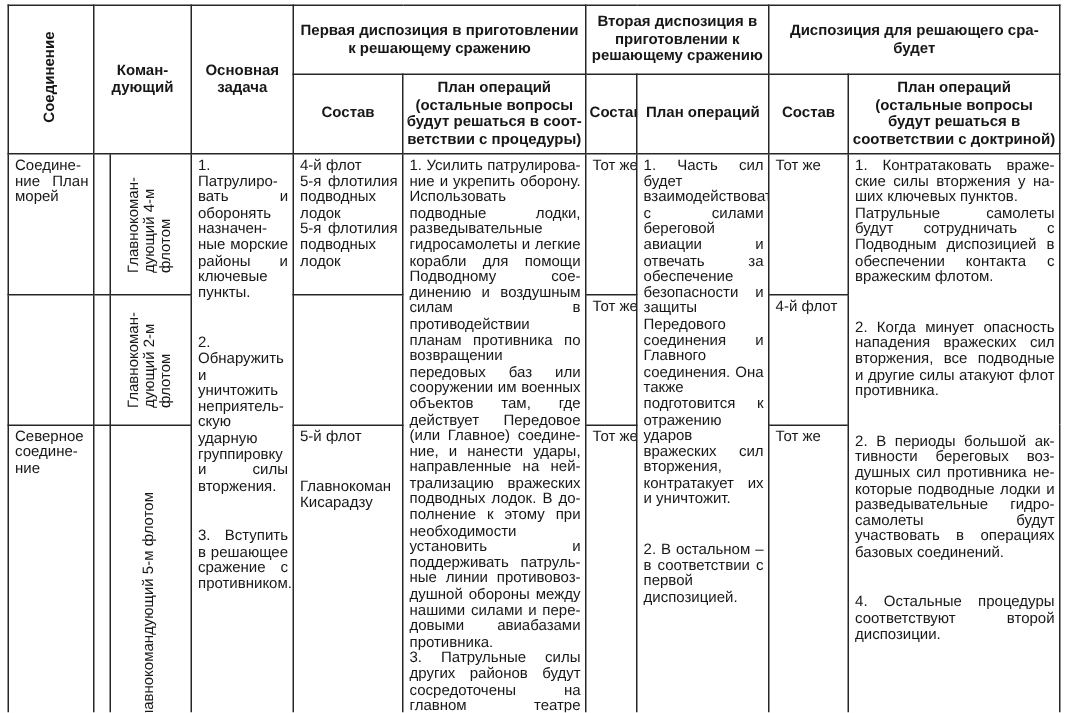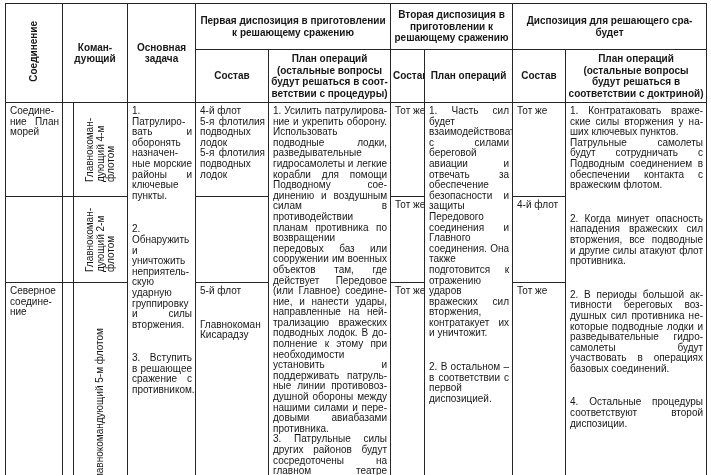--- a/index.html
+++ b/index.html
@@ -80,21 +80,21 @@
         <div class="p">3. Патрульные силы дру­гих районов будут сосре­доточены на главном теа­тре военных действий, оставив подразделения, достаточные для удо­влетворения оператив­ных требований.</div>
       </td>
       <td class="nowrap">Тот же</td>
       <td rowspan="3" class="just">
         <div class="p">1. Часть сил будет взаимодействовать с силами береговой авиации и отвечать за обеспечение без­опасности и защиты Передового соеди­нения и Главного соединения. Она также подготовится к отражению ударов вражеских сил втор­жения, контратакует их и уничтожит.</div>
         <div class="p gap">2. В остальном – в со­ответствии с первой диспозицией.</div>
       </td>
       <td class="nowrap">Тот же</td>
       <td rowspan="3" class="just">
         <div class="p">1. Контратаковать враже­ские силы вторжения у на­ших ключевых пунктов.</div>
-        <div class="p">Патрульные самолеты будут сотрудничать с Подводным соединением в обеспече­нии контакта с вражеским флотом.</div>
+        <div class="p">Патрульные самолеты будут сотрудничать с Подводным диспозицией в обеспече­нии контакта с вражеским флотом.</div>
         <div class="p gap">2. Когда минует опасность нападения вражеских сил вторжения, все подводные и другие силы атакуют флот противника.</div>
         <div class="p gap">2. В периоды большой ак­тивности береговых воз­душных сил противника не­которые подводные лодки и разведывательные гидро­самолеты будут участвовать в операциях базовых соеди­нений.</div>
         <div class="p gap">4. Остальные процедуры со­ответствуют второй диспо­зиции.</div>
       </td>
     </tr>
 
     <tr class="r2">
       <td></td>
       <td></td>
       <td class="rot">

